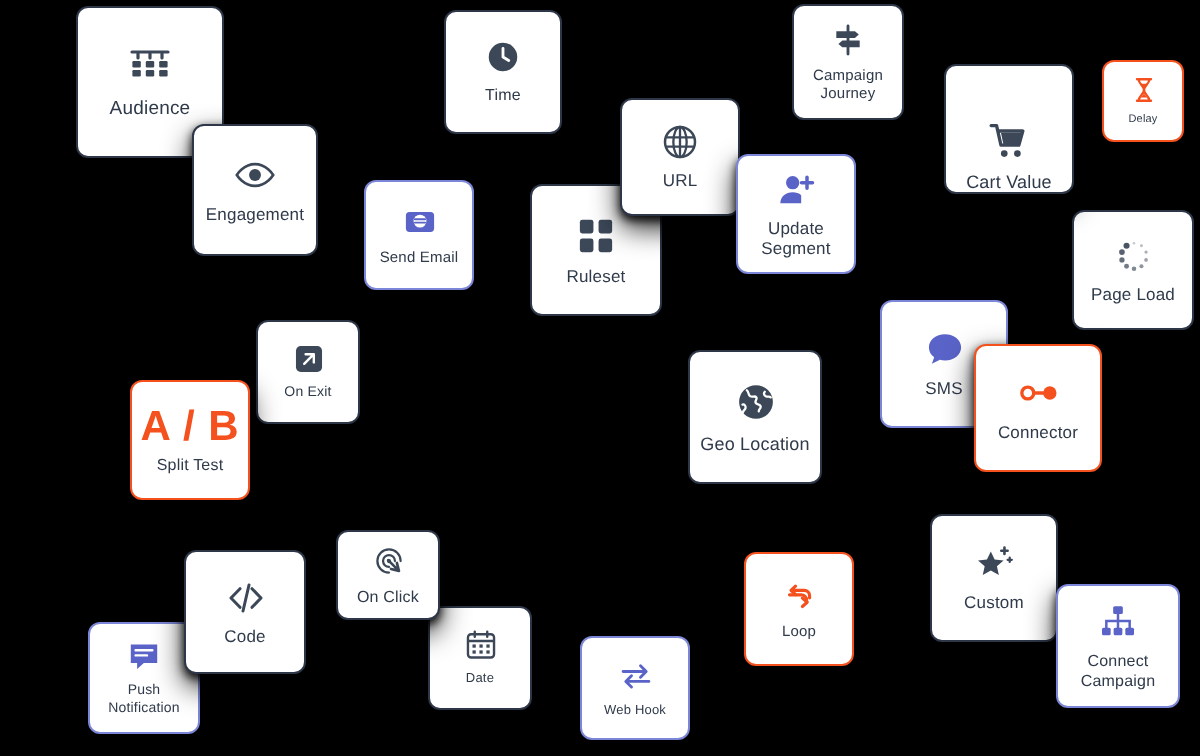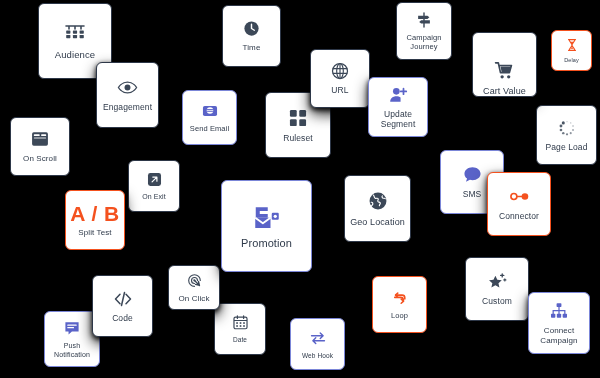--- a/index.html
+++ b/index.html
@@ -58,31 +58,20 @@
     </div>
     <div class="card dark" style="left: 96px; top: 62px; width: 63px; height: 66px; z-index: 22;">
       <div class="ico">
         <svg xmlns="http://www.w3.org/2000/svg" width="21" height="21" viewBox="0 0 24 24" fill="none">
           <path d="M1.6 12S5.4 5.8 12 5.8 22.4 12 22.4 12 18.6 18.2 12 18.2 1.6 12 1.6 12Z" stroke="#3c4858" stroke-width="1.5"></path>
         <circle cx="12" cy="12" r="3.4" fill="#3c4858"></circle>
         </svg>
       </div>
       <div class="lbl" style="font-size: 8.5px;">Engagement</div>
     </div>
-    <div class="card dark" style="left: 10px; top: 117px; width: 60px; height: 59px; z-index: 18;">
-      <div class="ico">
-        <svg xmlns="http://www.w3.org/2000/svg" width="20" height="20" viewBox="0 0 24 24" fill="none">
-          <rect x="2.5" y="4" width="19" height="16" rx="2" fill="#3c4858"></rect>
-        <rect x="4.6" y="6.3" width="7" height="2.1" rx="0.7" fill="#fff"></rect>
-        <rect x="13.4" y="6.3" width="6" height="2.1" rx="0.7" fill="#fff"></rect>
-        <rect x="4.6" y="10.3" width="14.8" height="1.1" rx="0.5" fill="#fff" opacity="0.85"></rect>
-        </svg>
-      </div>
-      <div class="lbl" style="font-size: 8px;">On Scroll</div>
-    </div>
     <div class="card dark" style="left: 222px; top: 5px; width: 59px; height: 62px; z-index: 15;">
       <div class="ico">
         <svg xmlns="http://www.w3.org/2000/svg" width="19" height="19" viewBox="0 0 24 24" fill="none">
           <circle cx="12" cy="12" r="9" fill="#3c4858"></circle>
         <path d="M12 6.6V12l3.6 2.2" stroke="#fff" stroke-width="1.8" stroke-linecap="round" stroke-linejoin="round"></path>
         </svg>
       </div>
       <div class="lbl" style="font-size: 8px;">Time</div>
     </div>
     <div class="card indigo" style="left: 182px; top: 90px; width: 55px; height: 55px; z-index: 16;">
@@ -182,32 +171,20 @@
           <rect x="2.8" y="2.8" width="18.4" height="18.4" rx="3.4" fill="#3c4858"></rect>
         <path d="M8.6 15.4 15.4 8.6M9.6 8.6h5.8v5.8" stroke="#fff" stroke-width="1.7" stroke-linecap="round" stroke-linejoin="round"></path>
         </svg>
       </div>
       <div class="lbl" style="font-size: 7px;">On Exit</div>
     </div>
     <div class="card orange" style="left: 65px; top: 190px; width: 60px; height: 60px; z-index: 24;">
       <div class="ab-txt">A / B</div>
       <div class="lbl" style="font-size: 8px;">Split Test</div>
     </div>
-    <div class="card indigo" style="left: 221px; top: 180px; width: 91px; height: 92px; z-index: 30;">
-      <div class="ico">
-        <svg xmlns="http://www.w3.org/2000/svg" width="30" height="30" viewBox="0 0 24 24" fill="none">
-          <path d="M3 4.2h9.6v3H6.2v2.4h6.4v3H3V4.2Z" fill="#5a63c8"></path>
-        <path d="M2.6 12.6h12.2v8.2H2.6v-8.2Z" fill="#5a63c8"></path>
-        <path d="M2.6 12.6 8.7 17l6.1-4.4" stroke="#fff" stroke-width="1.5" fill="none" stroke-linejoin="round"></path>
-        <rect x="15.8" y="8.6" width="5.6" height="5.6" rx="0.9" fill="#5a63c8"></rect>
-        <circle cx="18.6" cy="11.4" r="1.3" fill="#fff"></circle>
-        </svg>
-      </div>
-      <div class="lbl" style="font-size: 11px;">Promotion</div>
-    </div>
     <div class="card dark" style="left: 344px; top: 175px; width: 67px; height: 67px; z-index: 14;">
       <div class="ico">
         <svg xmlns="http://www.w3.org/2000/svg" width="22" height="22" viewBox="0 0 24 24" fill="none">
           <circle cx="12" cy="12" r="9.2" fill="#3c4858"></circle>
         <path d="M7 5.6c1.3 1.2.6 2.7 1.9 3.3 1.4.6 2.6-.5 3.3.6.6 1-.9 1.8-.4 2.9.5 1.1 2.3.6 2.7 1.8.4 1.2-1.1 1.7-1 2.9M16.8 6.4c-.9.9-.3 2.1.6 2.5 1 .4 2.1-.2 2.6.6" stroke="#fff" stroke-width="1.25" stroke-linecap="round" fill="none"></path>
         <path d="M4.6 13.4c1.2-.3 1.9.8 1.7 1.9-.2 1.1-1.4 1.3-1.4 2.4" stroke="#fff" stroke-width="1.25" stroke-linecap="round" fill="none"></path>
         </svg>
       </div>
       <div class="lbl" style="font-size: 9px;">Geo Location</div>
     </div>

